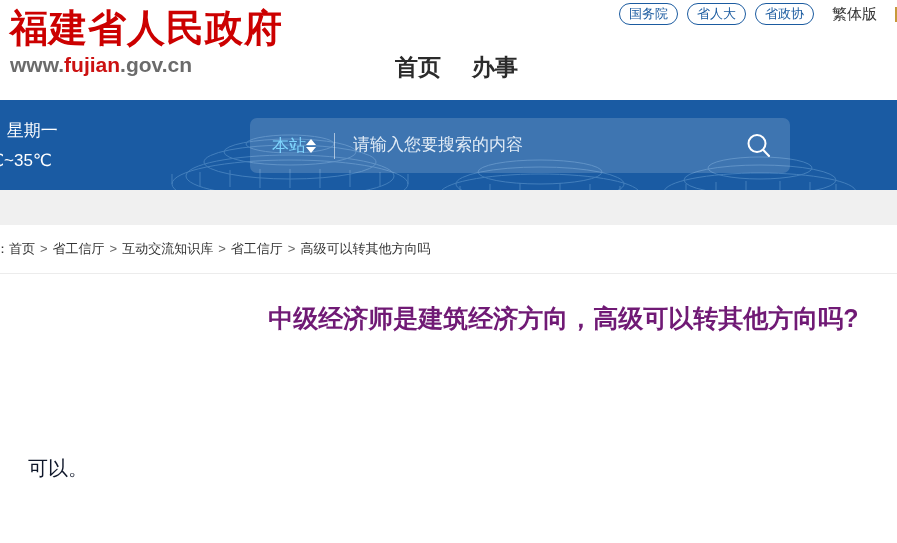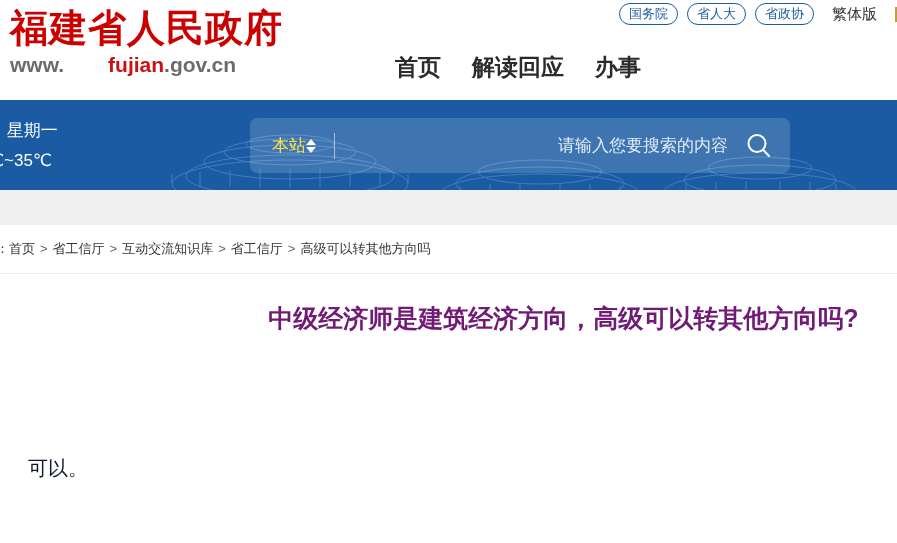--- a/index.html
+++ b/index.html
@@ -48,21 +48,21 @@
   }
   .brand-url {
     margin-top: 2px;
     font-size: 21px;
     font-weight: bold;
     line-height: 26px;
     color: #6b6b6b;
     letter-spacing: 0px;
     white-space: nowrap;
   }
-  .brand-url .hl { color: #cc1111; margin-left: 44px; }
+  .brand-url .hl { color: #cc1111; }
 
   
   .toprow {
     position: absolute;
     top: 3px;
     right: 0px;
     display: flex;
     align-items: center;
     gap: 9px;
     height: 22px;
@@ -150,21 +150,21 @@
     height: 55px;
     background: rgba(255,255,255,0.16);
     border-radius: 7px;
     display: flex;
     align-items: center;
   }
   .scope {
     display: flex;
     align-items: center;
     margin-left: 22px;
-    color: #fde047;
+    color: #7dd3fc;
     font-size: 17px;
     white-space: nowrap;
   }
   .spin {
     display: inline-flex;
     flex-direction: column;
     gap: 2px;
     line-height: 0;
   }
   .spin i {
@@ -182,23 +182,22 @@
     background: rgba(255,255,255,0.55);
     margin: 0 18px;
   }
   .sinput {
     flex: 1;
     border: none;
     outline: none;
     background: transparent;
     color: #ffffff;
     font-size: 17px;
-    font-family: Liberation Serif, serif;
+    font-family: Liberation Mono, monospace;
     padding: 0;
-    text-align: right;
   }
   .sinput::placeholder { color: #e2ecf6; opacity: 1; }
   .sbtn {
     width: 62px;
     height: 55px;
     display: flex;
     align-items: center;
     justify-content: center;
     cursor: pointer;
   }
@@ -292,21 +291,20 @@
     <div class="toprow">
       <span class="pill">国务院</span>
       <span class="pill">省人大</span>
       <span class="pill">省政协</span>
       <span class="trad">繁体版</span>
       <span class="vdiv"></span>
     </div>
 
     <div class="nav">
       <span class="nav-item">首页</span>
-      <span class="nav-item">解读回应</span>
       <span class="nav-item">办事</span>
     </div>
   </div>
 
   <div class="blueband">
 
     <svg class="bldg" viewBox="0 0 780 92" preserveAspectRatio="none">
       <g fill="none" stroke="#9fd0f5" stroke-width="1">
         <ellipse cx="170" cy="70" rx="118" ry="24"></ellipse>
         <ellipse cx="170" cy="62" rx="104" ry="21"></ellipse>

